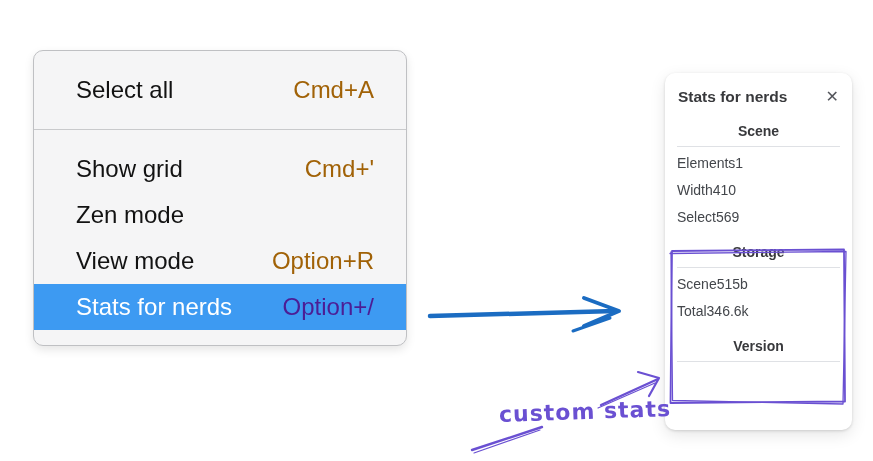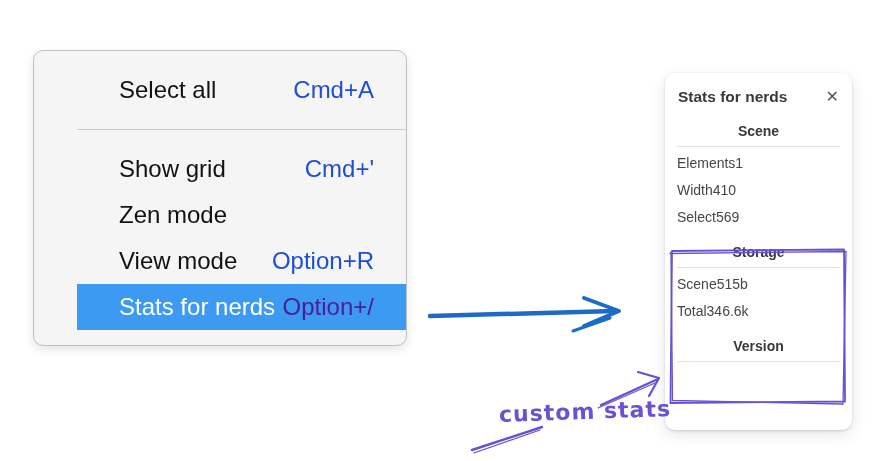--- a/index.html
+++ b/index.html
@@ -11,30 +11,29 @@
 
   
   .menu {
     position:absolute; left:33px; top:50px; width:374px;
     background:#f5f5f6;
     border:1px solid #bfc0c3; border-radius:10px;
     box-shadow:0 4px 10px rgba(0,0,0,.10);
     font-size:24px; color:#121212;
     overflow:hidden; padding-bottom:15px;
     box-sizing:border-box;
-    padding-left:43px;
   }
   .menu-item {
     display:flex; justify-content:space-between; align-items:center;
     height:46px; padding:0 32px 0 42px;
   }
   .menu-item.first { height:78px; }
   .menu-sep { height:1px; background:#c9cacc; }
   .menu-group { padding-top:16px; }
-  .shortcut { color:#1d4ed8; }
+  .shortcut { color:#a16207; }
   .menu-item.selected { background:var(--menu-highlight,#3d9af2); color:#ffffff; }
   .menu-item.selected .shortcut { color:#4c1d95; }
 
   
   .panel {
     position:absolute; left:665px; top:73px; width:187px; height:357px;
     background:#ffffff; border-radius:10px;
     box-shadow:0 1px 3px rgba(0,0,0,.14), 0 5px 16px rgba(0,0,0,.10);
     font-size:14px; color:#43464b; box-sizing:border-box;
   }

